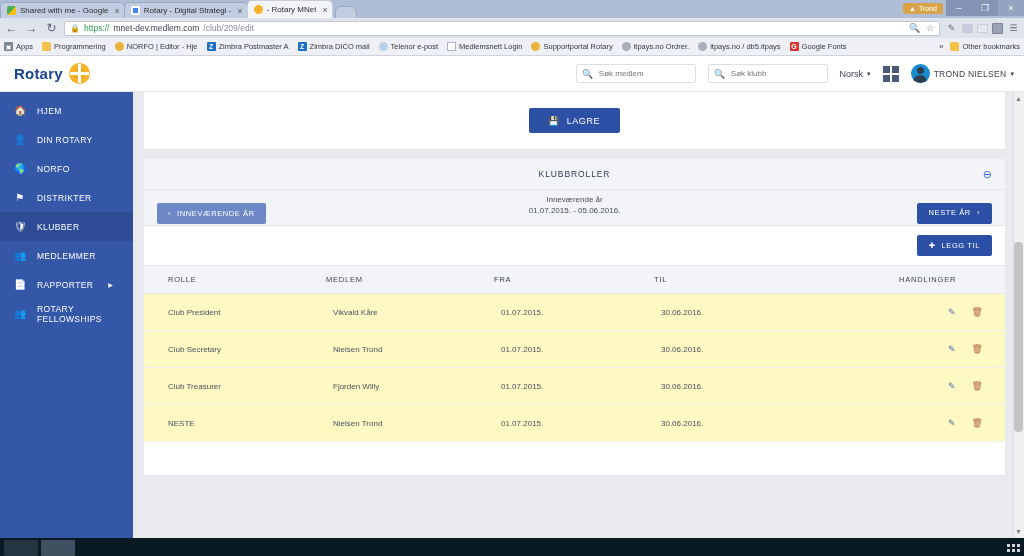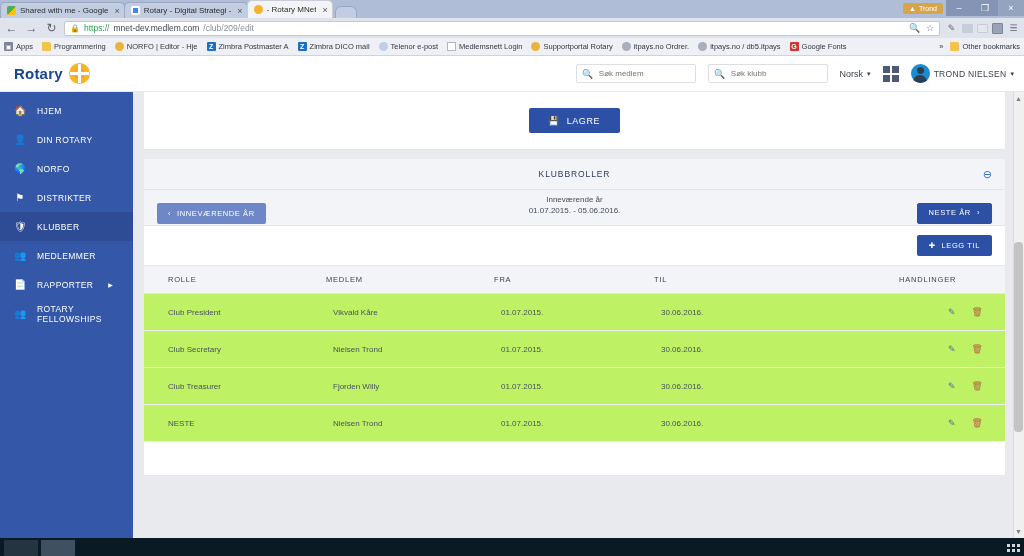--- a/index.html
+++ b/index.html
@@ -232,21 +232,21 @@
     display: flex; align-items: center; justify-content: center;
   }
   .yr-center { text-align: center; }
   .yr-label { font-size: 8px; color: #454b57; margin-bottom: 2px; }
   .yr-range { font-size: 8px; color: #454b57; }
   .roles-head .btn-prev { position: absolute; left: 13px; top: 13px; }
   .roles-head .btn-next { position: absolute; right: 13px; top: 13px; }
 
   .addrow { background: #fff; padding: 9px 13px; display: flex; justify-content: flex-end; }
 
-  table.roles { width: 100%; border-collapse: collapse; background: #bef264; }
+  table.roles { width: 100%; border-collapse: collapse; background: #fef9c3; }
   table.roles th {
     background: #f3f4f7; text-align: left; font-size: 7.5px;
     color: #3b4250; letter-spacing: .8px; font-weight: normal;
     padding: 9px 0 9px 0; border-top: 1px solid #e6e8ed; border-bottom: 1px solid #e6e8ed;
   }
   table.roles td {
     font-size: 8px; color: #4a5160; padding: 13px 7px;
     border-bottom: 1px solid #eceef2;
   }
   .c1 { padding-left: 24px !important; width: 182px; }

